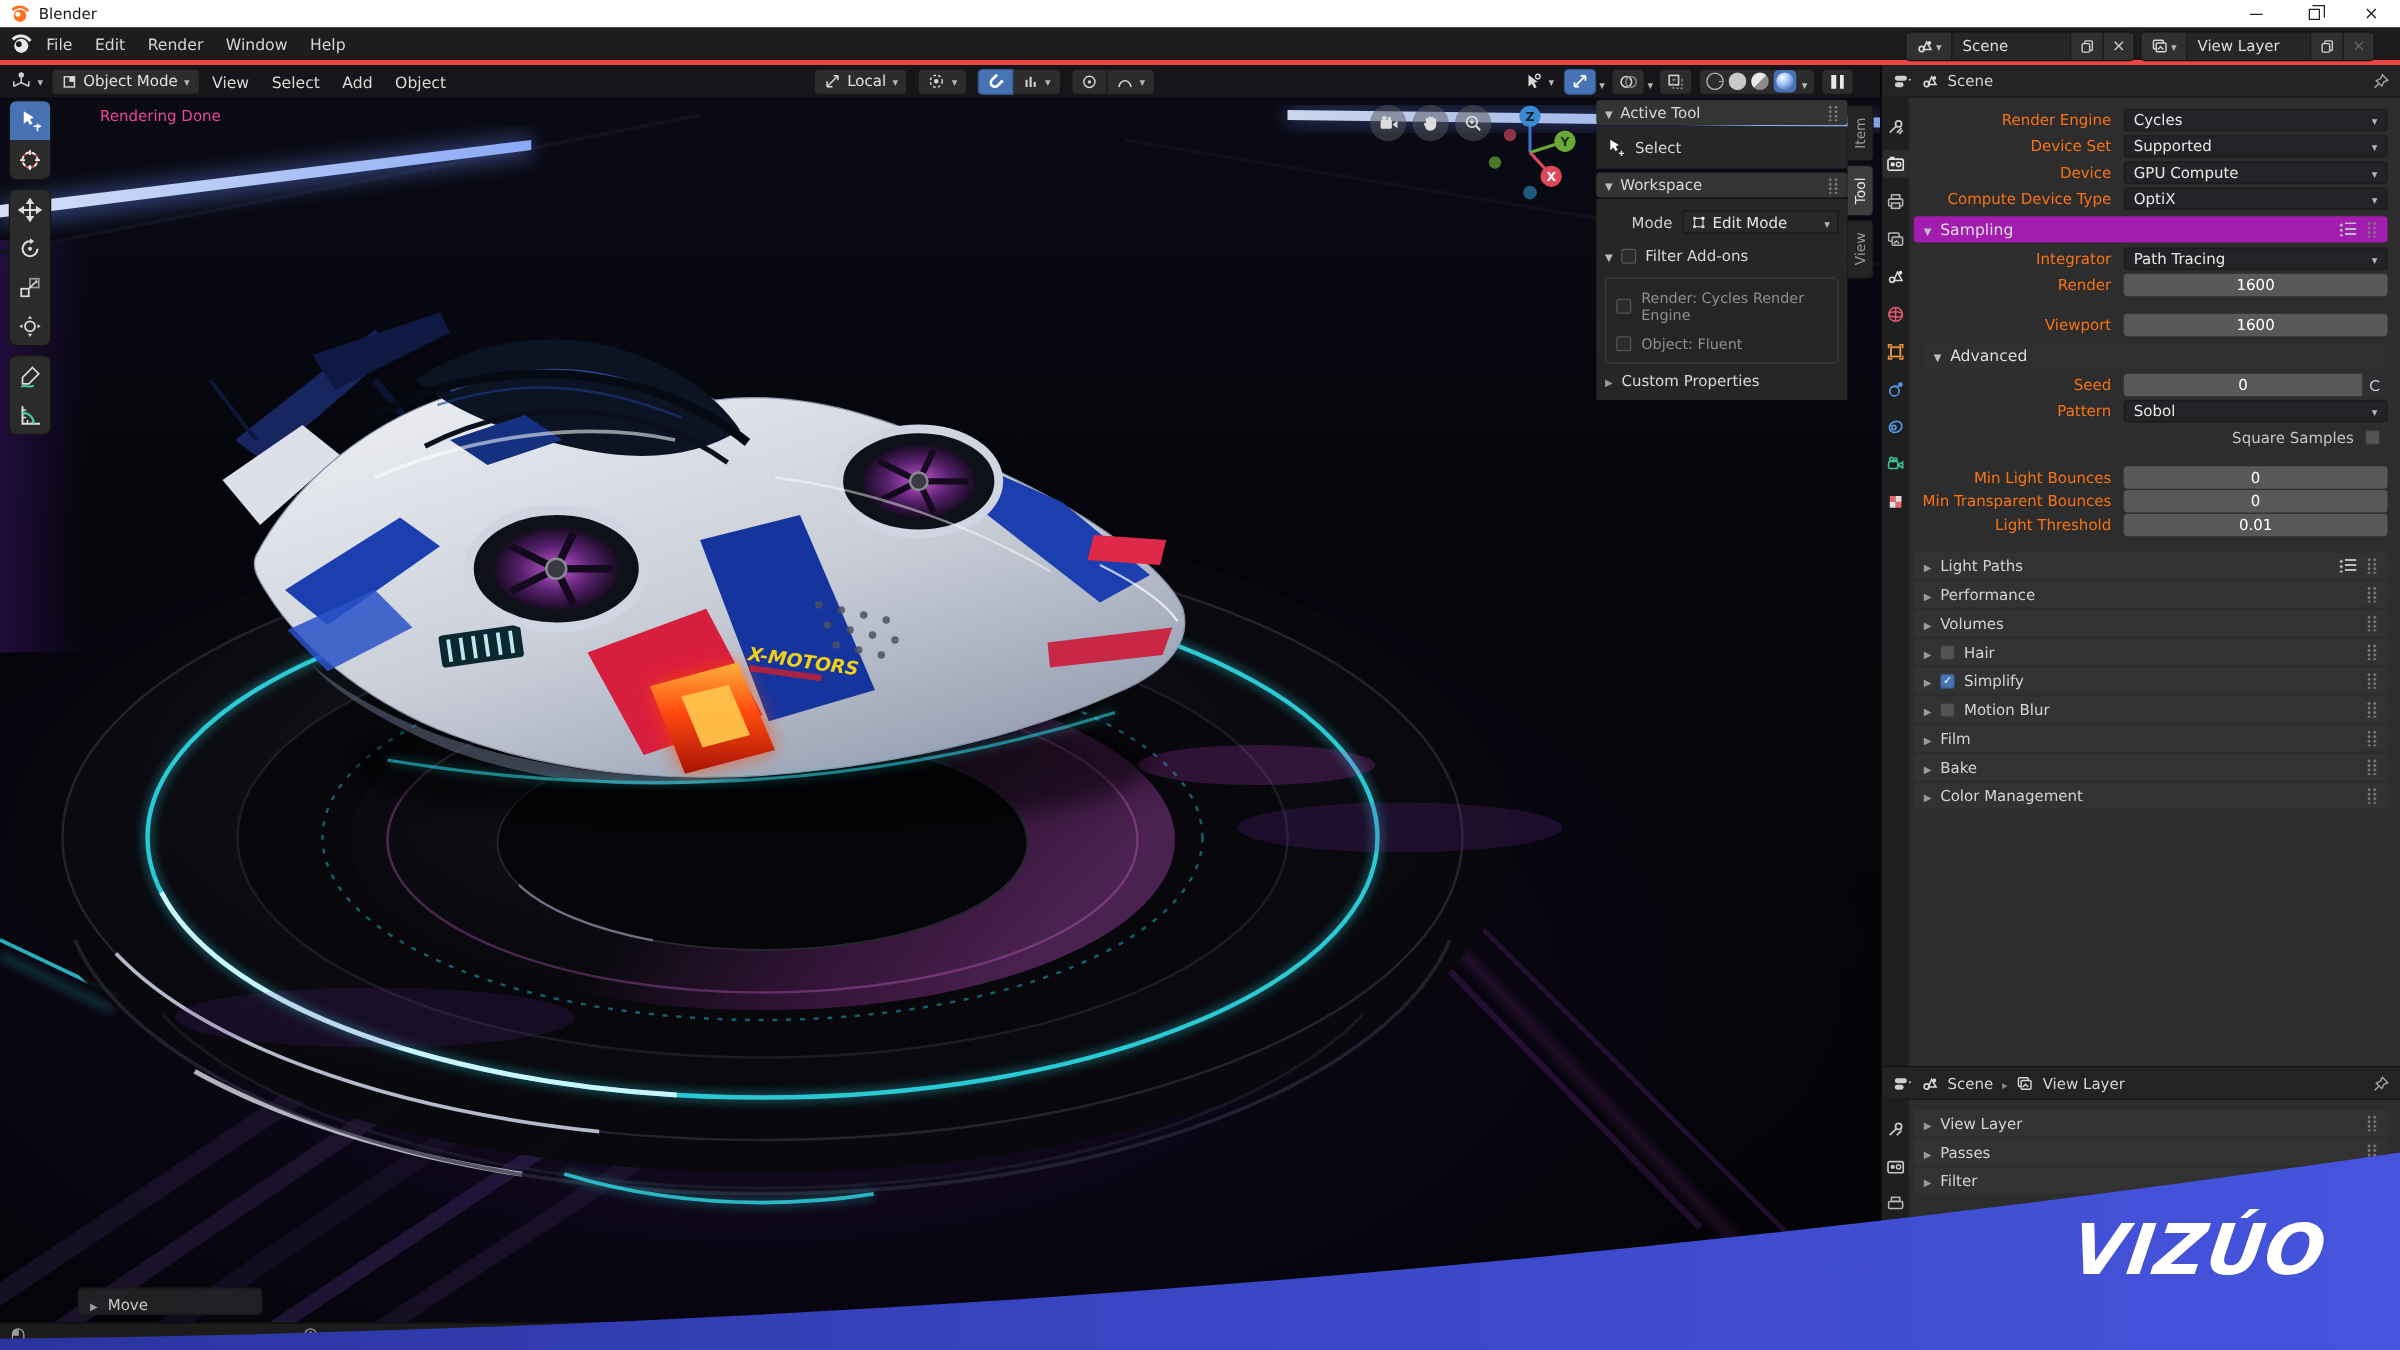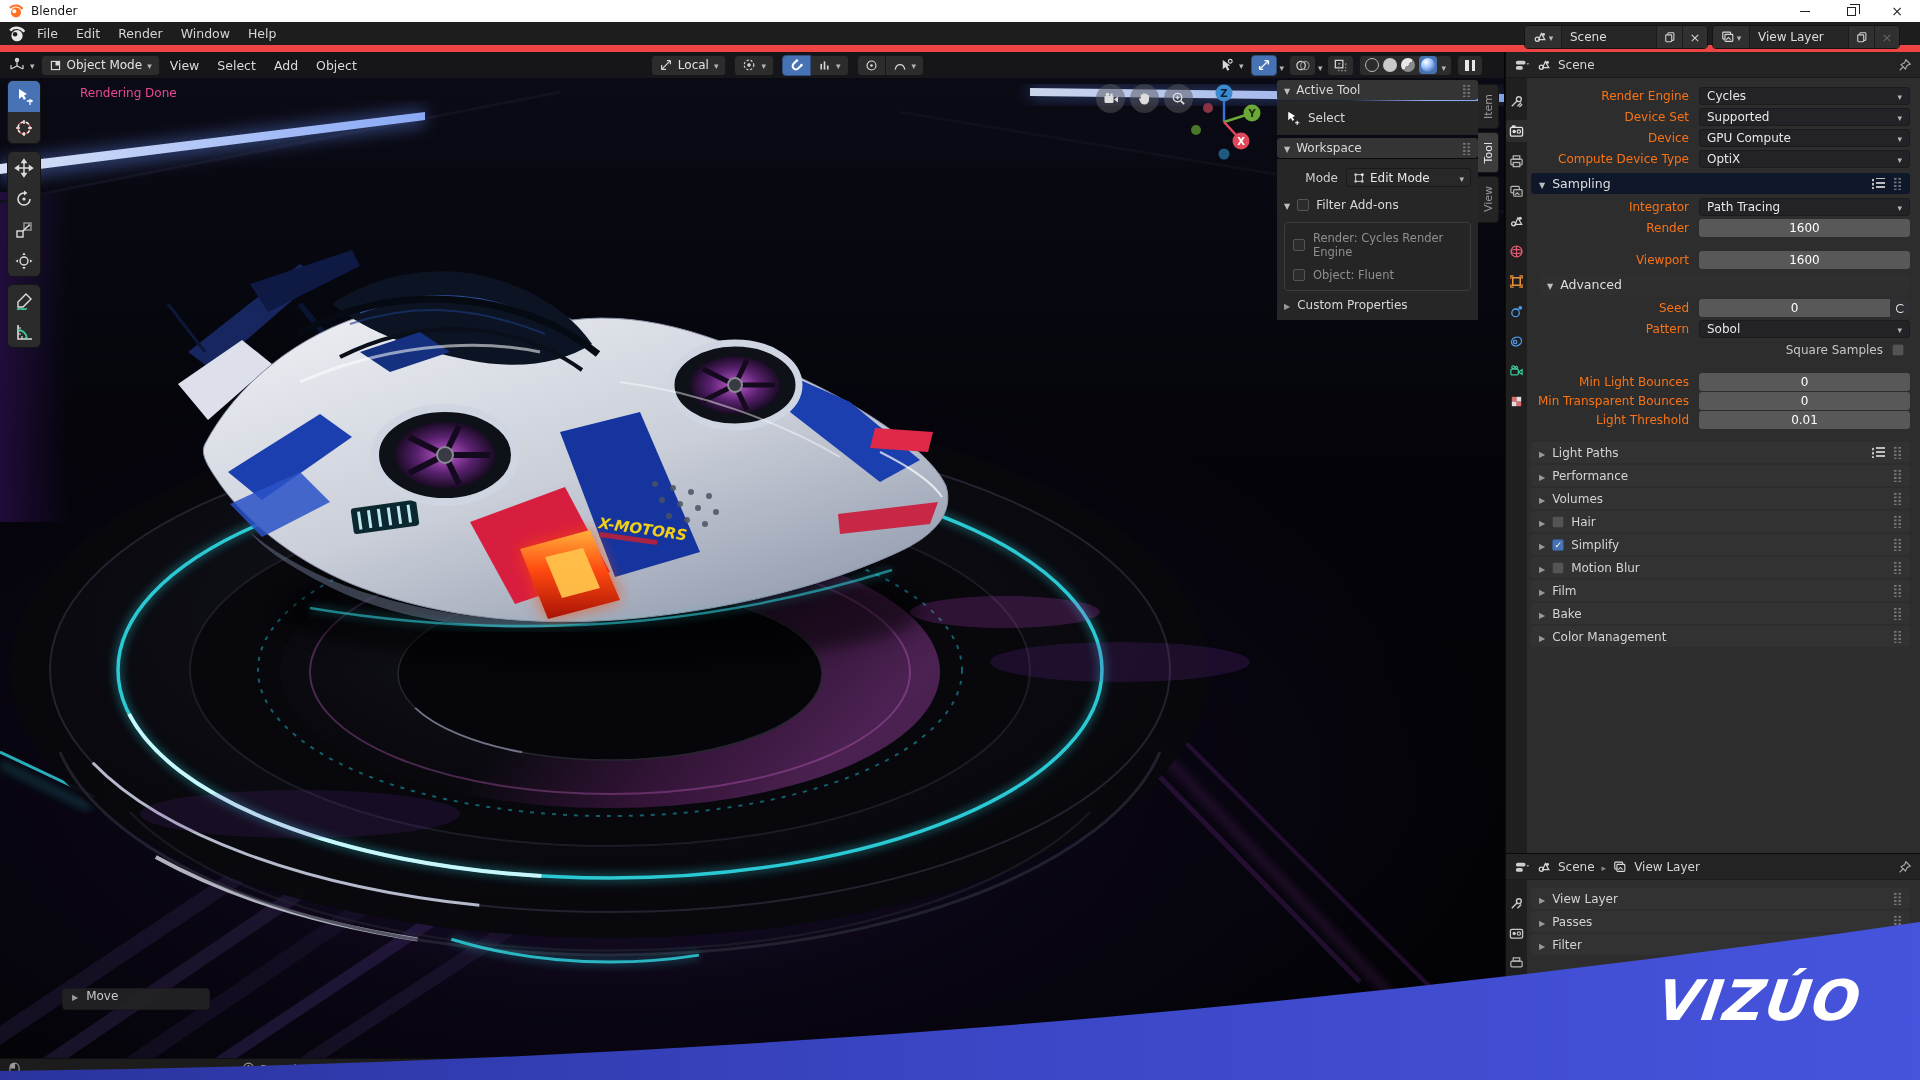--- a/index.html
+++ b/index.html
@@ -7,21 +7,21 @@
 svg{display:block}
 
 .titlebar{position:absolute;left:0;top:0;width:1920px;height:22px;background:#ffffff;display:flex;align-items:center;gap:7px;padding-left:8px;font-size:12px;color:#141414;z-index:6}
 .win-controls{position:absolute;right:0;top:0;height:22px;display:flex}
 .win-btn{width:46px;height:22px;display:flex;align-items:center;justify-content:center;color:#222}
 .ico-min{width:10px;border-top:1.4px solid #222}
 .ico-max{width:9px;height:9px;border:1.2px solid #222;position:relative}
 .ico-max::before{content:"";position:absolute;left:2px;top:-4px;width:9px;height:9px;border:1.2px solid #222;border-left:none;border-bottom:none}
 .ico-close{font-size:14px;line-height:1}
 
-.topbar{position:absolute;left:0;top:22px;width:1920px;height:30px;background:#1d1d1d;border-bottom:7px solid #ef4444;display:flex;align-items:center;z-index:6}
+.topbar{position:absolute;left:0;top:22px;width:1920px;height:30px;background:#1d1d1d;border-bottom:4px solid #ef4444;display:flex;align-items:center;z-index:6}
 .menu-item{padding:0 9px;height:100%;display:flex;align-items:center;font-size:12.5px;color:#d6d6d6}
 .wstabs{display:flex;align-items:flex-end;height:100%;margin-left:14px}
 .wstab{padding:5px 11px;font-size:12.5px;color:#9b9b9b;background:#2b2b2b;border:1px solid #141414;border-bottom:none;border-radius:5px 5px 0 0;margin-right:2px;white-space:nowrap}
 .wstab.active{background:#484848;color:#ffffff}
 .idblock{position:absolute;top:3px;height:24px;display:flex;font-size:12px;color:#dddddd;border-radius:4px;overflow:hidden;border:1px solid #141414}
 .id-ico{width:36px;background:#303030;display:flex;align-items:center;justify-content:center;gap:2px}
 .id-name{background:#262626;display:flex;align-items:center;padding:0 8px;border-left:1px solid #1a1a1a;border-right:1px solid #1a1a1a}
 .id-btn{width:25px;background:#303030;display:flex;align-items:center;justify-content:center;color:#cfcfcf}
 .id-btn+.id-btn{border-left:1px solid #1a1a1a}
 
@@ -56,21 +56,21 @@
 .pause i{display:block;width:3.5px;height:11px;background:#e8e8e8}
 
 .toolcol{position:absolute;left:7px;top:80px;z-index:3;display:flex;flex-direction:column;gap:7px}
 .tgroup{background:#2b2b2b;border:1px solid #151515;border-radius:6px;display:flex;flex-direction:column;overflow:hidden}
 .tbtn{width:32px;height:31px;display:flex;align-items:center;justify-content:center}
 .tbtn.active{background:#4772b3}
 .rendering-done{position:absolute;left:80px;top:86px;z-index:3;font-size:12px;color:#ec4899}
 .navrow{position:absolute;left:1096px;top:84px;z-index:3;display:flex;gap:5px}
 .navbtn{width:29px;height:29px;border-radius:50%;background:rgba(85,85,92,.5);display:flex;align-items:center;justify-content:center}
 .gizmo{position:absolute;left:1186px;top:82px;z-index:3}
-.oppanel{position:absolute;left:62px;top:988px;width:148px;height:22px;background:rgba(35,35,38,.92);border:1px solid #1a1a1a;border-radius:4px;display:flex;align-items:flex-start;gap:8px;padding:0 9px;color:#c9c9c9;font-size:12px;z-index:3}
+.oppanel{position:absolute;left:62px;top:1030px;width:148px;height:22px;background:rgba(35,35,38,.92);border:1px solid #1a1a1a;border-radius:4px;display:flex;align-items:flex-end;gap:8px;padding:0 9px;color:#c9c9c9;font-size:12px;z-index:3}
 
 .npanel{position:absolute;left:1277px;top:80px;width:201px;z-index:4;font-size:12px;color:#d8d8d8}
 .np-head{height:20px;background:#343434;border-radius:3px;display:flex;align-items:center;gap:6px;padding:0 7px;margin-bottom:1px}
 .np-body{background:rgba(40,40,40,.96);padding:5px 7px;margin-bottom:3px}
 .np-row{display:flex;align-items:center;gap:7px;height:24px}
 .mode-row{display:flex;align-items:center;gap:8px;margin:4px 0 8px}
 .mode-row .lbl{width:54px;text-align:right;color:#cfcfcf;flex:none}
 .dd{flex:1;background:#282828;border:1px solid #1a1a1a;border-radius:3px;height:19px;display:flex;align-items:center;gap:5px;padding:0 6px;color:#e6e6e6}
 .addon-box{background:#252525;border:1px solid #3c3c3c;border-radius:4px;padding:8px;margin:7px 0 4px;display:flex;flex-direction:column;gap:9px}
 .addon-row{display:flex;align-items:center;gap:8px;font-size:11.5px;color:#8f8f8f}
@@ -89,21 +89,21 @@
 .pe-content{margin-left:21px;padding:6px 10px 0 4px}
 .frow{display:flex;align-items:center;height:18px;margin:3px 0}
 .flabel{width:168px;text-align:right;padding-right:10px;color:#f97316;flex:none;white-space:nowrap}
 .fdd{flex:1;background:#232327;border:1px solid #1b1b1b;border-radius:3px;height:18px;display:flex;align-items:center;padding:0 7px;color:#e8e8e8}
 .fdd .cv{margin-left:auto}
 .fslider{flex:1;background:#585858;border-radius:3px;height:18px;display:flex;align-items:center;justify-content:center;color:#fff}
 .seedwrap{flex:1;display:flex}
 .seedwrap .fslider{border-radius:3px 0 0 3px}
 .keybtn{width:20px;height:18px;background:#2f2f33;border-radius:0 3px 3px 0;display:flex;align-items:center;justify-content:center}
 .keybtn i{width:9px;height:9px;border:1.5px solid #e8e8e8;border-radius:50%;border-right-color:transparent}
-.panel-head{height:21px;background:#0f172a;display:flex;align-items:center;gap:7px;padding:0 8px;font-size:12.5px;color:#dedede;border-radius:3px;margin:5px 0 4px}
+.panel-head{height:21px;background:#a21caf;display:flex;align-items:center;gap:7px;padding:0 8px;font-size:12.5px;color:#dedede;border-radius:3px;margin:5px 0 4px}
 .panel-head .right{margin-left:auto;display:flex;align-items:center;gap:8px}
 .sec-row{height:21px;background:#323232;display:flex;align-items:center;gap:7px;padding:0 8px;border-radius:3px;margin:2px 0;color:#d4d4d4}
 .sec-row .dots{margin-left:auto}
 .gap8{height:8px}
 
 .statusbar{position:absolute;left:0;top:1058px;width:1920px;height:22px;background:#1c1c1c;border-top:1px solid #0e0e0e;display:flex;align-items:center;color:#9a9a9a;font-size:12px;z-index:4}
 .pan-group{position:absolute;left:243px;display:flex;align-items:center;gap:6px}
 
 .banner{position:absolute;left:0;top:0;z-index:10;pointer-events:none}
 .logo{position:absolute;left:1658px;top:968px;z-index:11;color:#ffffff;font-size:56px;font-weight:bold;font-style:italic;transform:skewX(-8deg);letter-spacing:1px}

